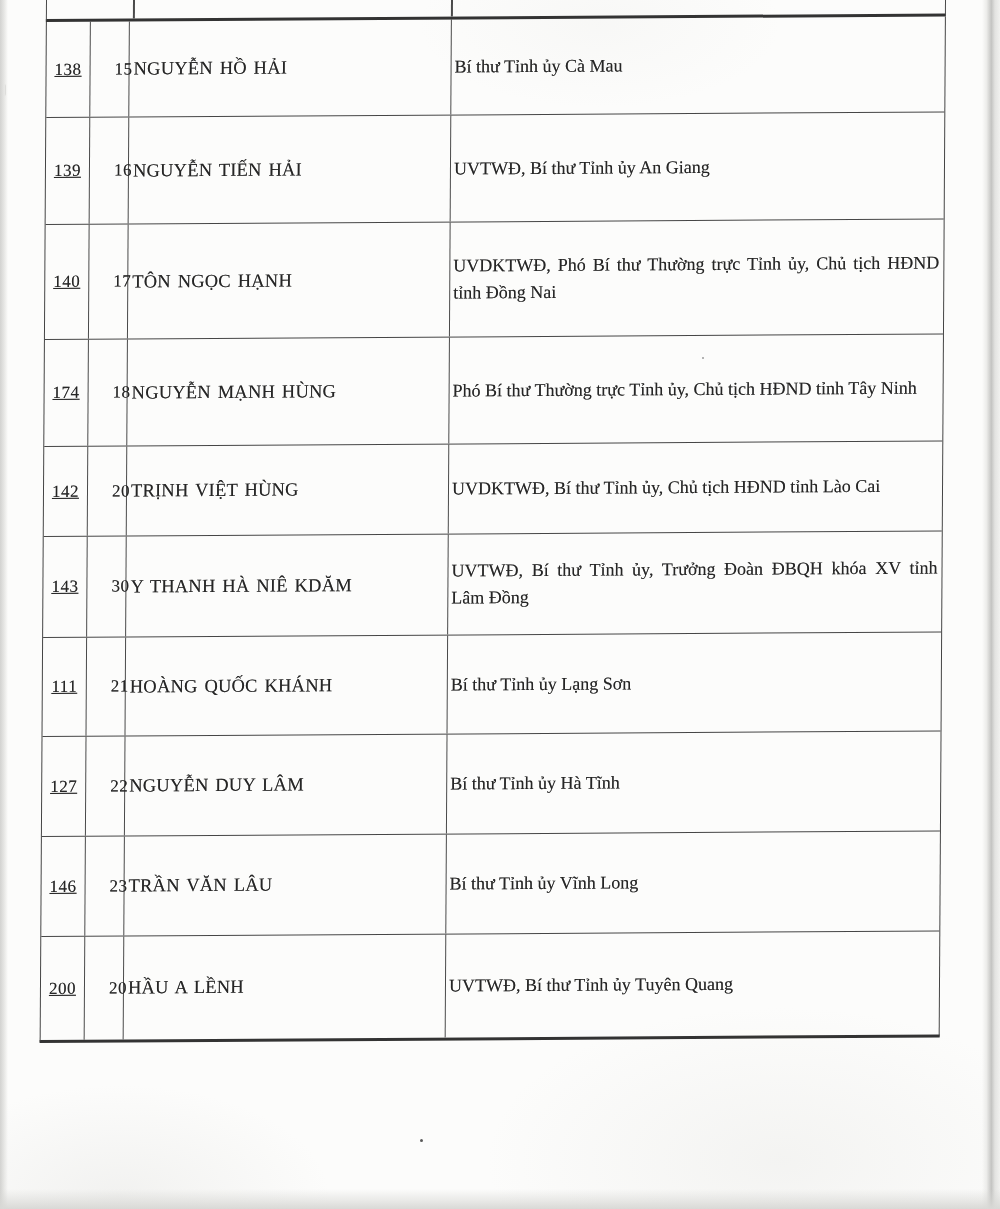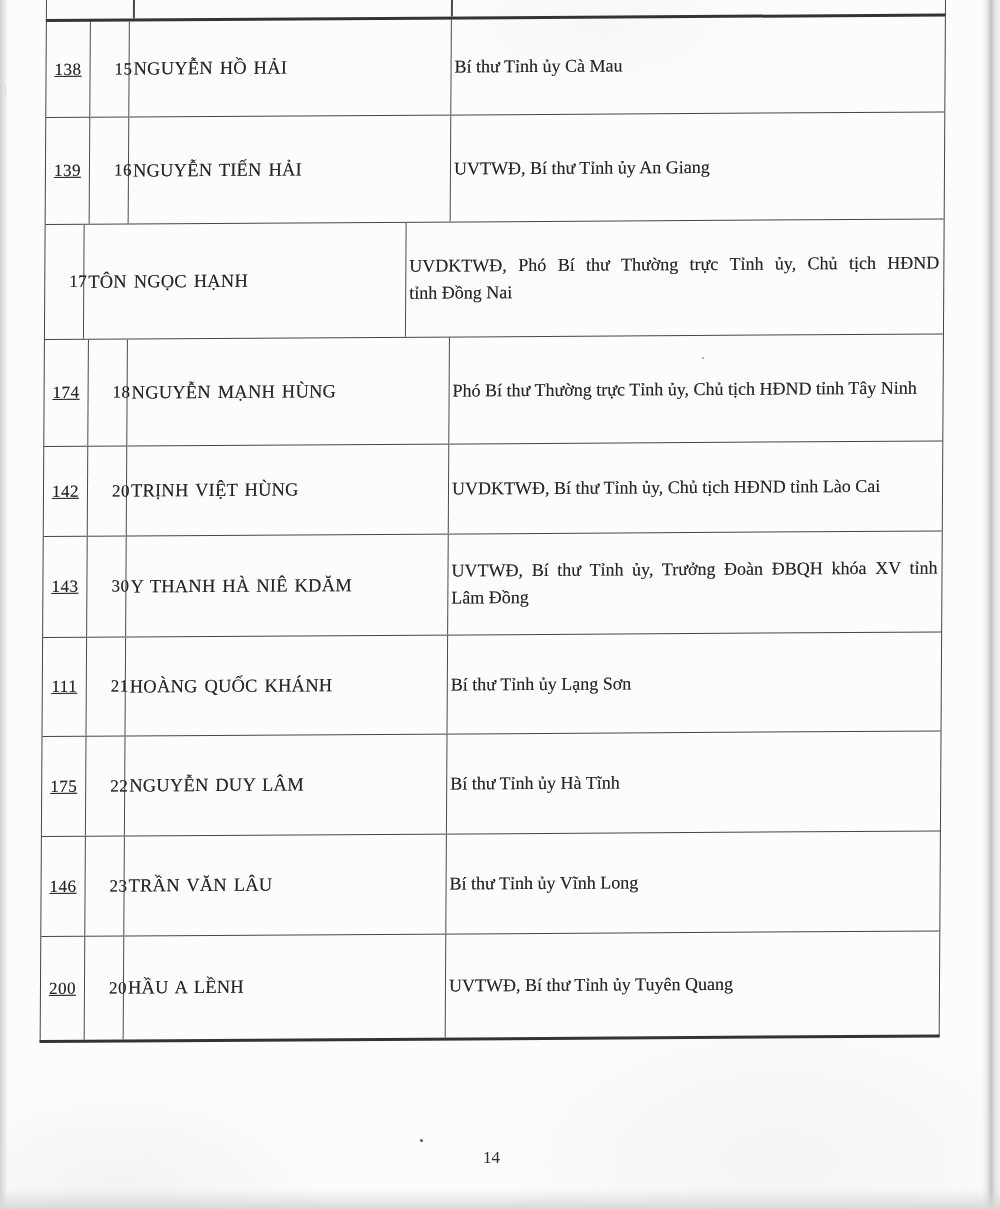--- a/index.html
+++ b/index.html
@@ -87,20 +87,21 @@
         </div>
         <div class="row" style="height: 107px;">
           <div class="cell cell-stt">139</div>
           <div class="cell cell-sub">16</div>
           <div class="cell cell-name">NGUYỄN TIẾN HẢI</div>
           <div class="cell cell-pos">
             <div class="pos-line">UVTWĐ, Bí thư Tỉnh ủy An Giang</div>
           </div>
         </div>
         <div class="row" style="height: 115px;">
+          <div class="cell cell-stt">140</div>
           <div class="cell cell-sub">17</div>
           <div class="cell cell-name">TÔN NGỌC HẠNH</div>
           <div class="cell cell-pos">
             <div class="pos-line justify">UVDKTWĐ, Phó Bí thư Thường trực Tỉnh ủy, Chủ tịch HĐND</div>
             <div class="pos-line">tỉnh Đồng Nai</div>
           </div>
         </div>
         <div class="row" style="height: 107px;">
           <div class="cell cell-stt">174</div>
           <div class="cell cell-sub">18</div>
@@ -128,21 +129,21 @@
         </div>
         <div class="row" style="height: 99px;">
           <div class="cell cell-stt">111</div>
           <div class="cell cell-sub">21</div>
           <div class="cell cell-name">HOÀNG QUỐC KHÁNH</div>
           <div class="cell cell-pos">
             <div class="pos-line">Bí thư Tỉnh ủy Lạng Sơn</div>
           </div>
         </div>
         <div class="row" style="height: 100px;">
-          <div class="cell cell-stt">175</div>
+          <div class="cell cell-stt">127</div>
           <div class="cell cell-sub">22</div>
           <div class="cell cell-name">NGUYỄN DUY LÂM</div>
           <div class="cell cell-pos">
             <div class="pos-line">Bí thư Tỉnh ủy Hà Tĩnh</div>
           </div>
         </div>
         <div class="row" style="height: 100px;">
           <div class="cell cell-stt">146</div>
           <div class="cell cell-sub">23</div>
           <div class="cell cell-name">TRẦN VĂN LÂU</div>
@@ -154,21 +155,20 @@
           <div class="cell cell-stt">200</div>
           <div class="cell cell-sub">20</div>
           <div class="cell cell-name">HẦU A LỀNH</div>
           <div class="cell cell-pos">
             <div class="pos-line">UVTWĐ, Bí thư Tỉnh ủy Tuyên Quang</div>
           </div>
         </div>
       </div>
   </div>
 
-  <div class="page-number">14</div>
 
   <div class="speck speck-a"></div>
   <div class="speck speck-b"></div>
   <div class="speck speck-c"></div>
 
   <div class="edge-left"></div>
   <div class="edge-right"></div>
   <div class="edge-bottom"></div>
 </div>
 

